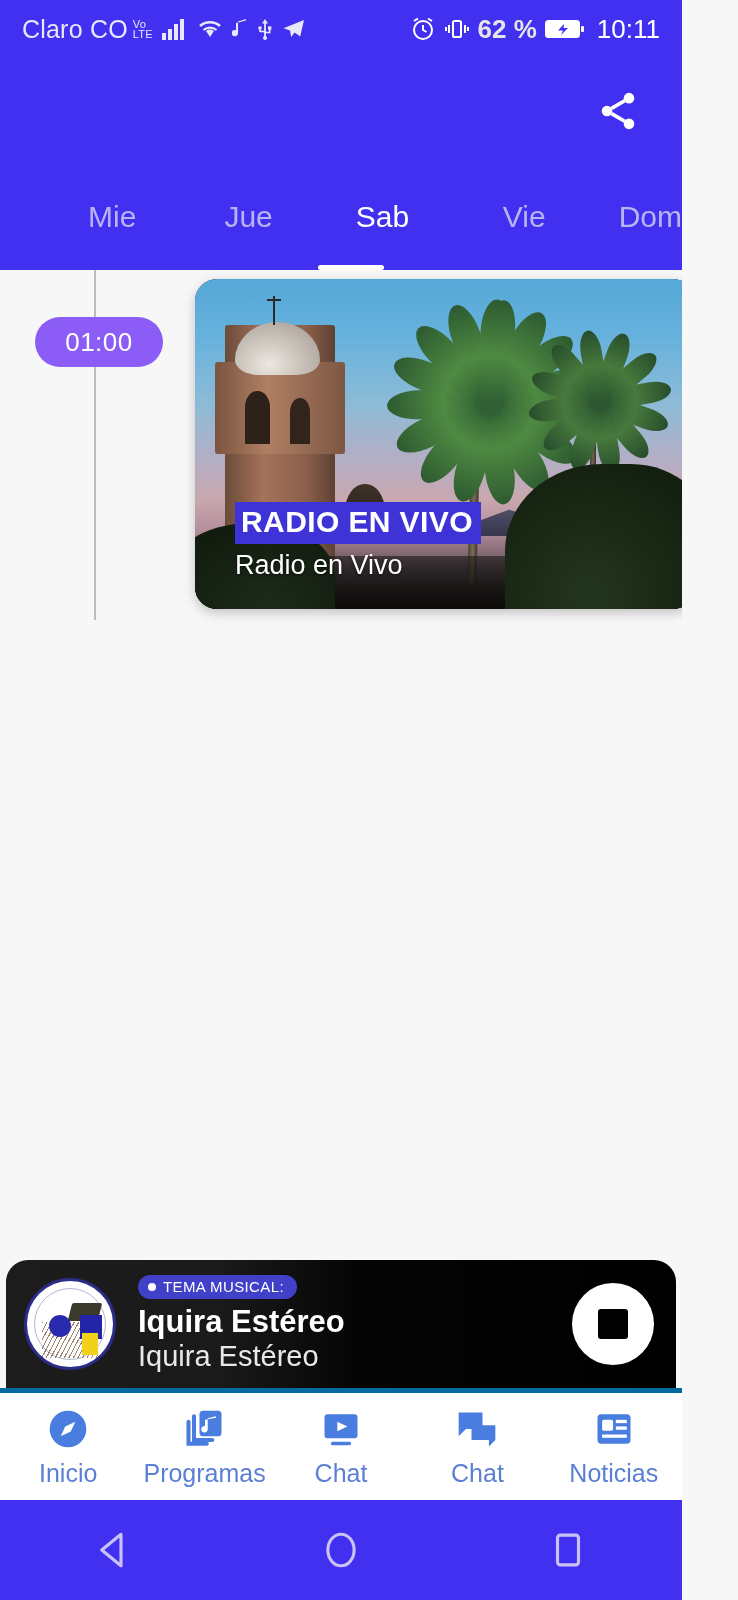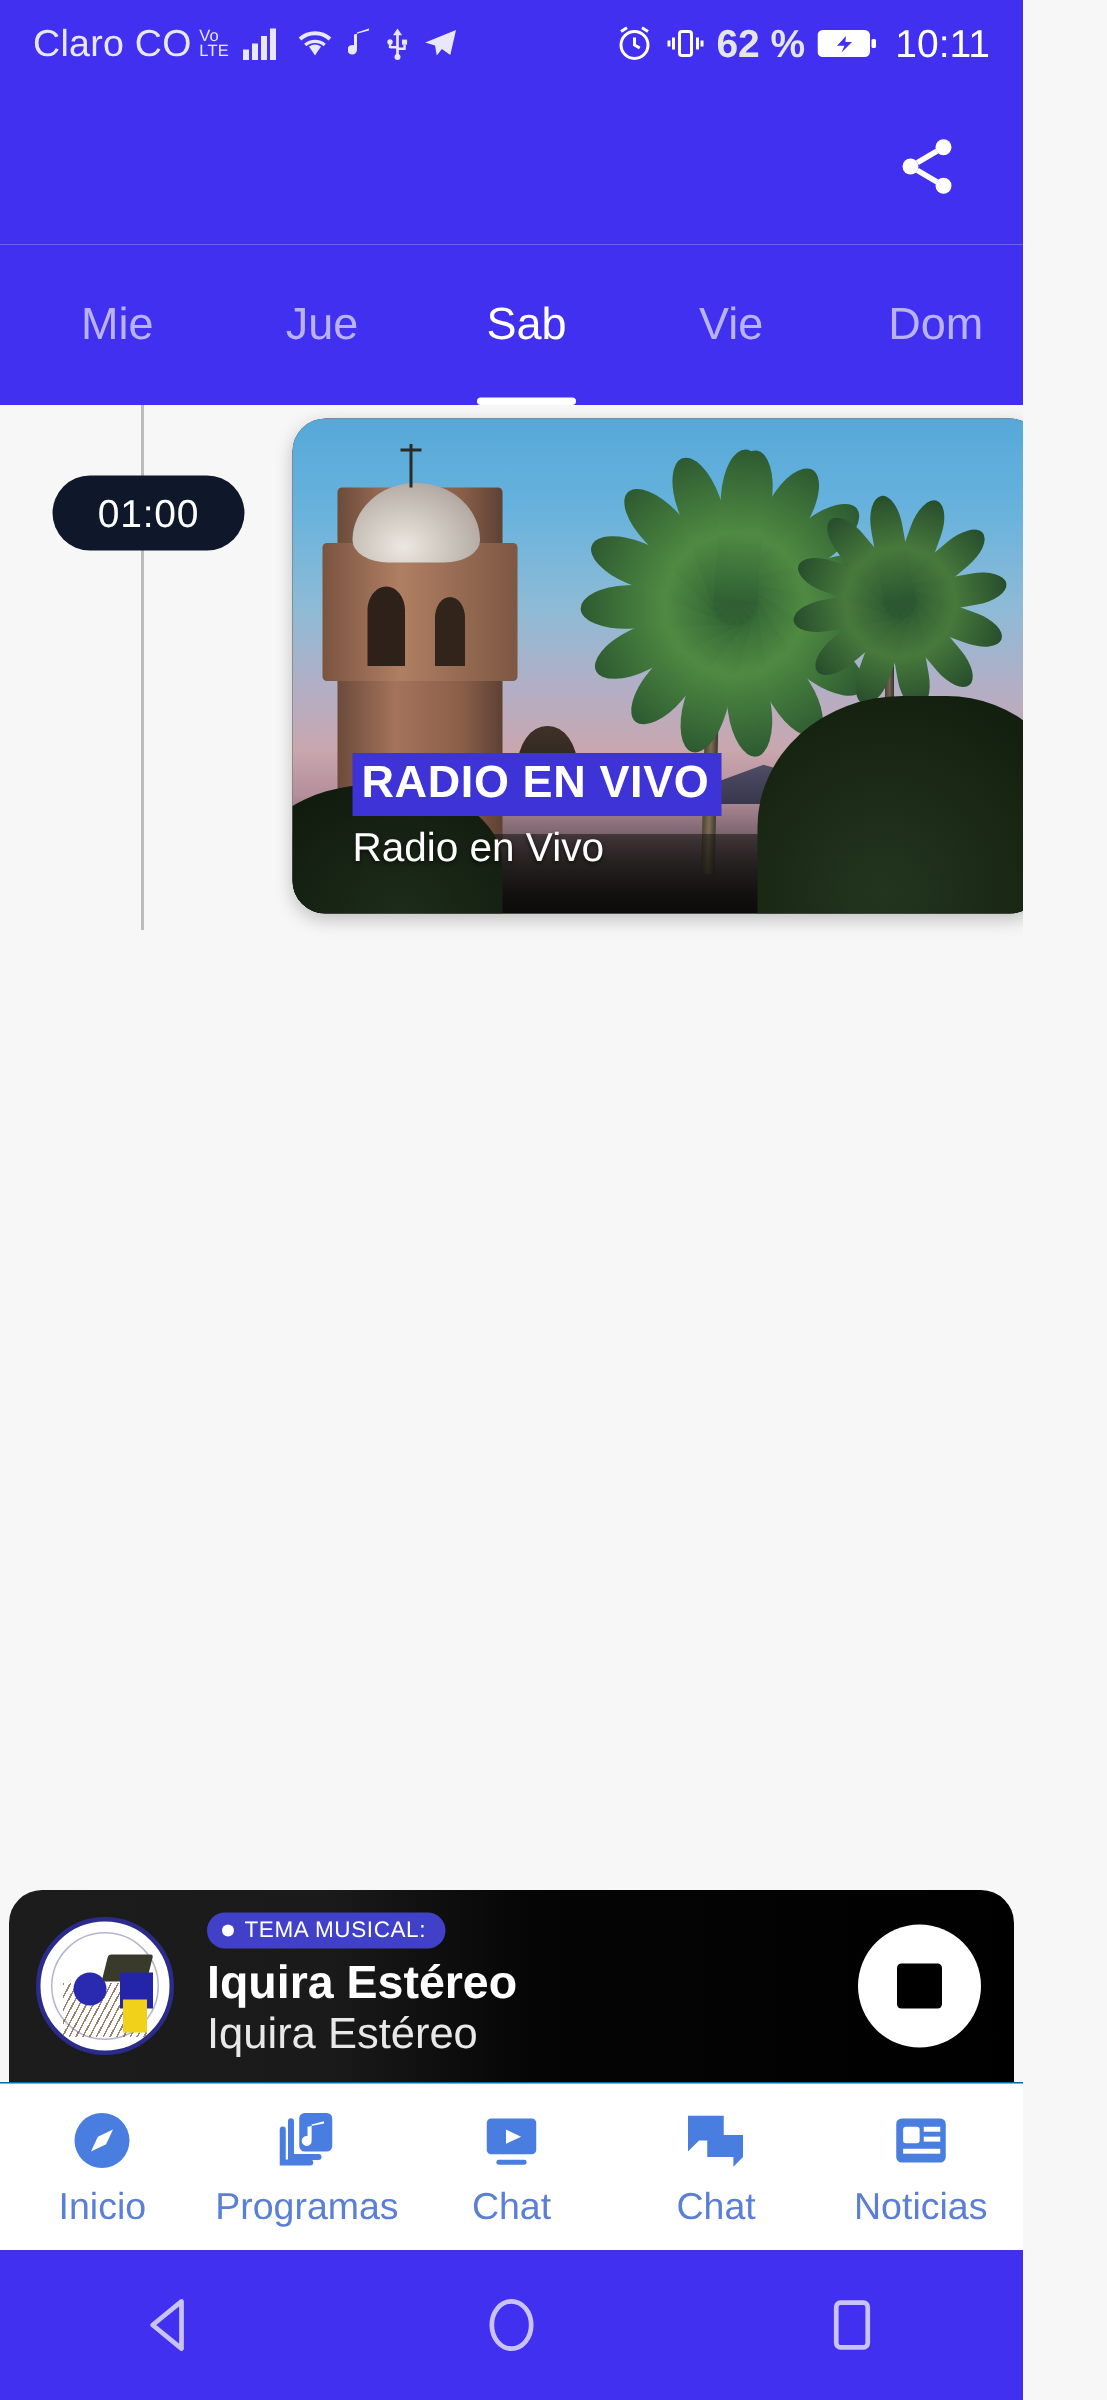--- a/index.html
+++ b/index.html
@@ -56,21 +56,21 @@
 
   
   .tabs {
     height: 107px;
     background: #4130f0;
     display: flex; align-items: stretch;
     flex: 0 0 auto;
   }
   .tab {
     flex: 1;
-    display: flex; align-items: center; justify-content: center;
+    display: flex; align-items: center; justify-content: flex-end;
     position: relative;
     color: #b9b3f5;
     font-size: 30px;
     margin-left: 20px;
   }
   .tab.active { color: #ffffff; }
   .tab.active::after {
     content: "";
     position: absolute;
     left: 22%; right: 22%;
@@ -96,21 +96,21 @@
     left: 0; top: 0;
     width: 738px;
     display: flex;
     align-items: flex-start;
   }
   .time-pill {
     position: absolute;
     left: 35px; top: 47px;
     width: 128px; height: 50px;
     border-radius: 25px;
-    background: #0f172a;
+    background: #8b5cf6;
     color: #ffffff;
     display: flex; align-items: center; justify-content: center;
     font-size: 26px;
     letter-spacing: .5px;
   }
   .card {
     position: absolute;
     left: 195px; top: 9px;
     width: 500px; height: 330px;
     border-radius: 22px;
@@ -328,21 +328,21 @@
     border: none; cursor: pointer;
   }
   .stop-square { width: 30px; height: 30px; background: #000000; border-radius: 3px; }
 
   
   .bottomnav {
     height: 112px;
     background: #ffffff;
     display: flex; align-items: center;
     flex: 0 0 auto;
-    border-top: 1px solid #0369a1;
+    border-top: 5px solid #0369a1;
   }
   .navitem {
     flex: 1;
     display: flex; flex-direction: column;
     align-items: center; justify-content: center;
     gap: 7px;
   }
   .navicon { width: 46px; height: 46px; display: flex; align-items: center; justify-content: center; }
   .navlabel { font-size: 25px; color: #5b7fd4; }
 

